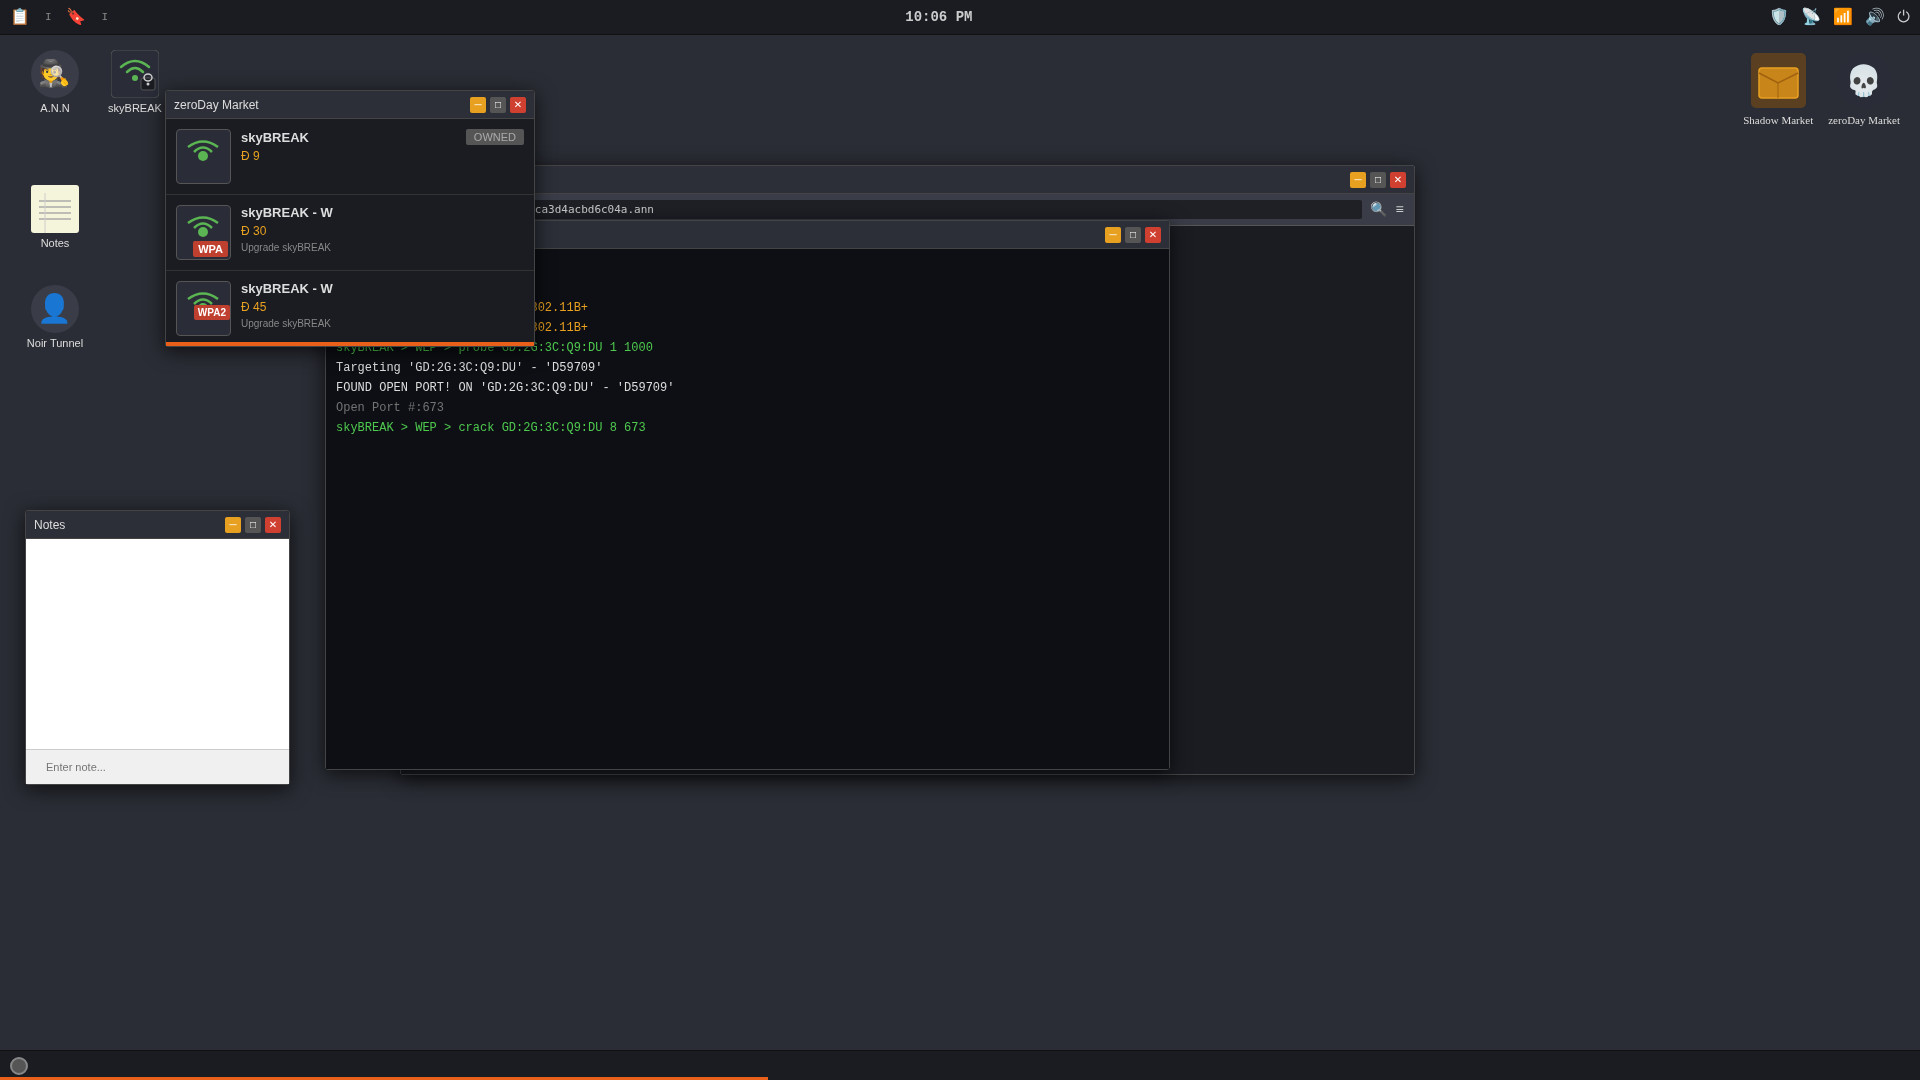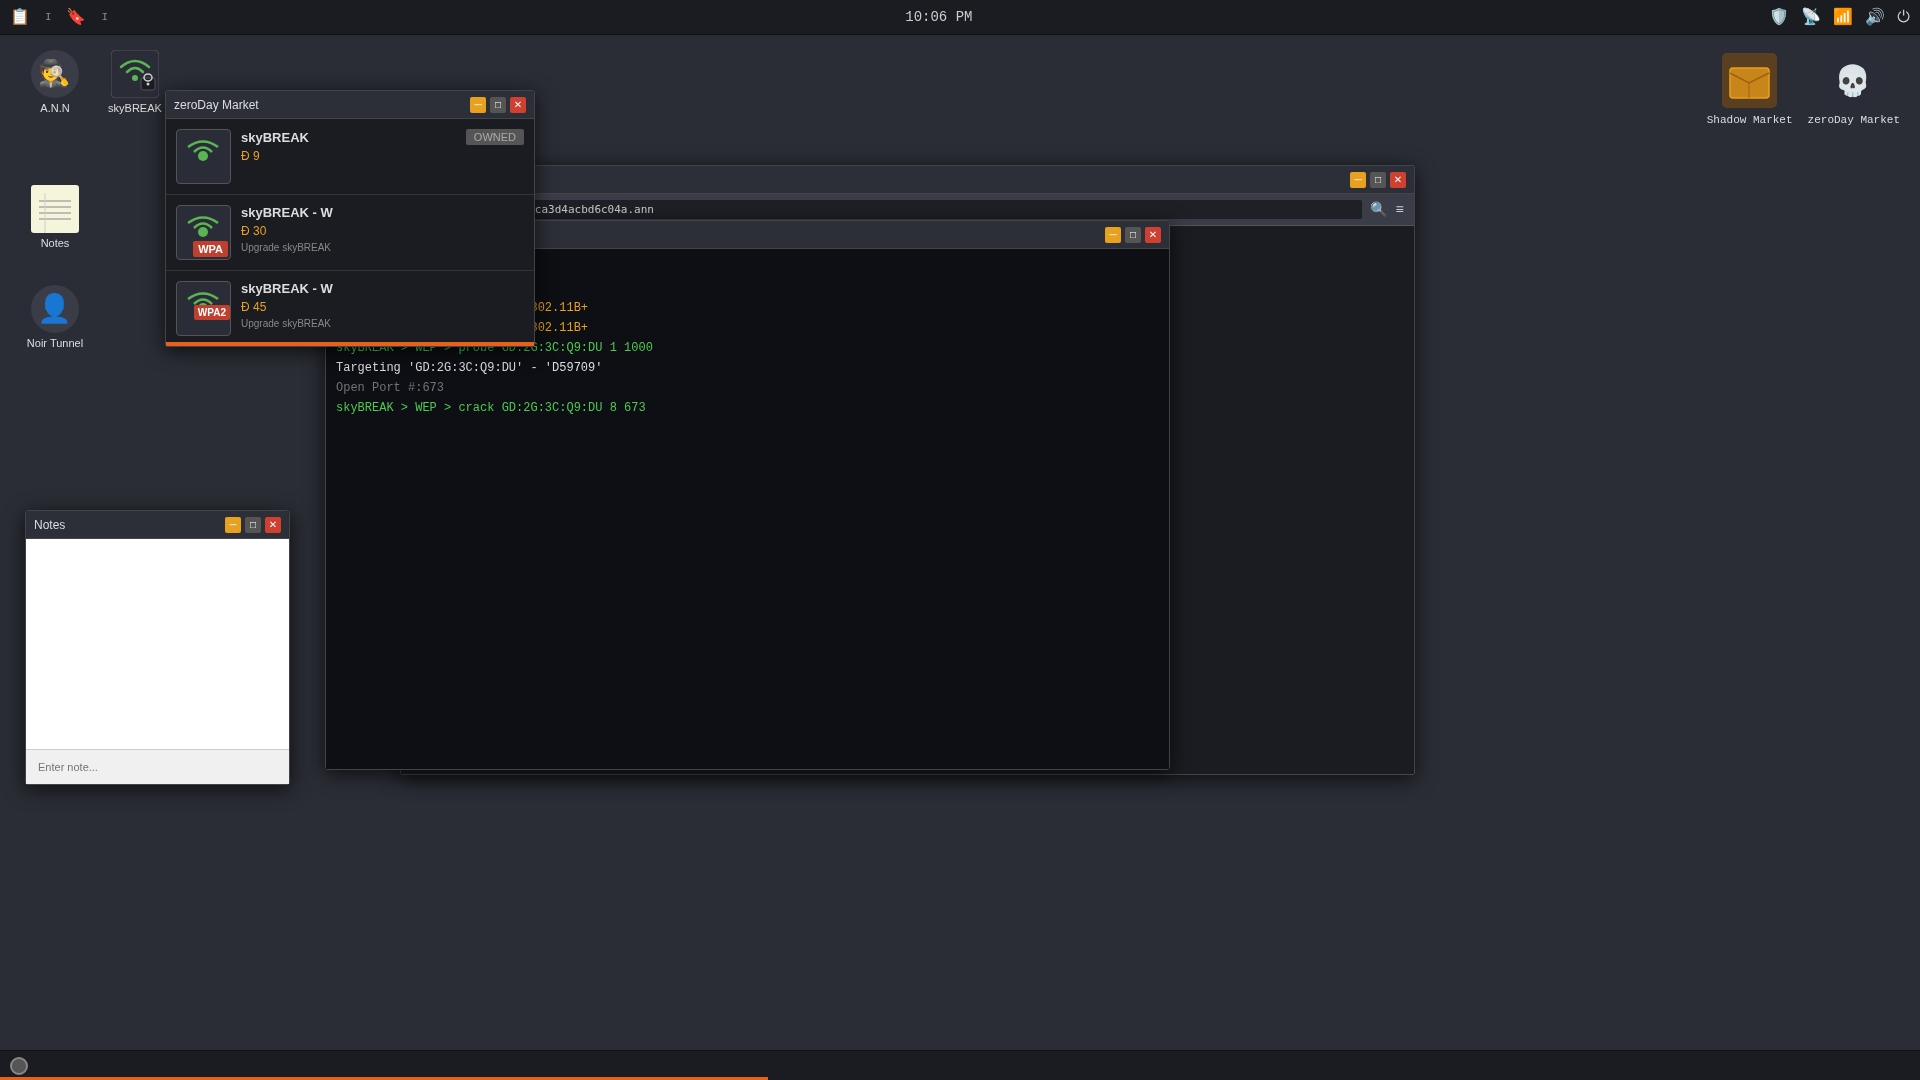--- a/index.html
+++ b/index.html
@@ -27,21 +27,21 @@
       border-bottom: 1px solid #111;
     }
     .taskbar-left {
       display: flex;
       align-items: center;
       gap: 15px;
     }
     .taskbar-center {
       font-size: 14px;
       color: #ccc;
-      font-weight: normal;
+      font-weight: bold;
     }
     .taskbar-right {
       display: flex;
       align-items: center;
       gap: 12px;
     }
     .taskbar-icon {
       color: #ccc;
       font-size: 16px;
     }
@@ -345,21 +345,21 @@
     .notes-content {
       flex: 1;
       background: #fff;
       padding: 5px;
       overflow-y: auto;
     }
     .notes-input-area {
       height: 35px;
       background: #f0f0f0;
       border-top: 1px solid #ccc;
-      padding: 0 12px;
+      padding: 0 20px;
       display: flex;
       align-items: center;
     }
     .notes-input {
       width: 100%;
       background: transparent;
       border: none;
       font-size: 11px;
       color: #999;
       font-family: Arial, sans-serif;
@@ -376,21 +376,21 @@
       width: 60px;
       height: 60px;
       display: flex;
       align-items: center;
       justify-content: center;
     }
     .right-icon-label {
       color: #ddd;
       font-size: 11px;
       text-align: center;
-      font-family: Liberation Mono, monospace;
+      font-family: Liberation Serif, serif;
     }
 
     
     .market-orange-bar {
       height: 4px;
       background: #e8601a;
       position: absolute;
       bottom: 0;
       left: 0;
       right: 0;
@@ -621,20 +621,21 @@
       </div>
     </div>
     <div class="terminal-body" id="terminal-body">
     <div class="term-line" style="color: rgb(78, 201, 78);">Scanned WEP Network Results</div>
         <div class="term-line" style="color: rgb(78, 201, 78);">ESSID                    BSSID              CH    PWR         SIG</div>
         <div class="term-line" style="color: rgb(232, 160, 32);">D59709                   GD:2G:3C:Q9:DU     8     67          802.11B+</div>
         <div class="term-line" style="color: rgb(232, 160, 32);">$SWIFI                   HP:JG:HB:F8:K2     8     72          802.11B+</div>
         <div class="term-line" style="color: rgb(221, 221, 221);"></div>
         <div class="term-line" style="color: rgb(78, 201, 78);">skyBREAK &gt; WEP &gt; probe GD:2G:3C:Q9:DU 1 1000</div>
         <div class="term-line" style="color: rgb(221, 221, 221);">Targeting 'GD:2G:3C:Q9:DU' - 'D59709'</div>
+        <div class="term-line" style="color: rgb(221, 221, 221);">FOUND OPEN PORT! ON 'GD:2G:3C:Q9:DU' - 'D59709'</div>
         <div class="term-line" style="color: #737373;">Open Port #:673</div>
         <div class="term-line" style="color: rgb(78, 201, 78);">skyBREAK &gt; WEP &gt; crack GD:2G:3C:Q9:DU 8 673</div>
       </div>
   </div>
 
   <div class="window notes-window">
     <div class="window-titlebar">
       <span class="window-title">Notes</span>
       <div class="window-controls">
         <button class="win-btn win-btn-min">─</button>

